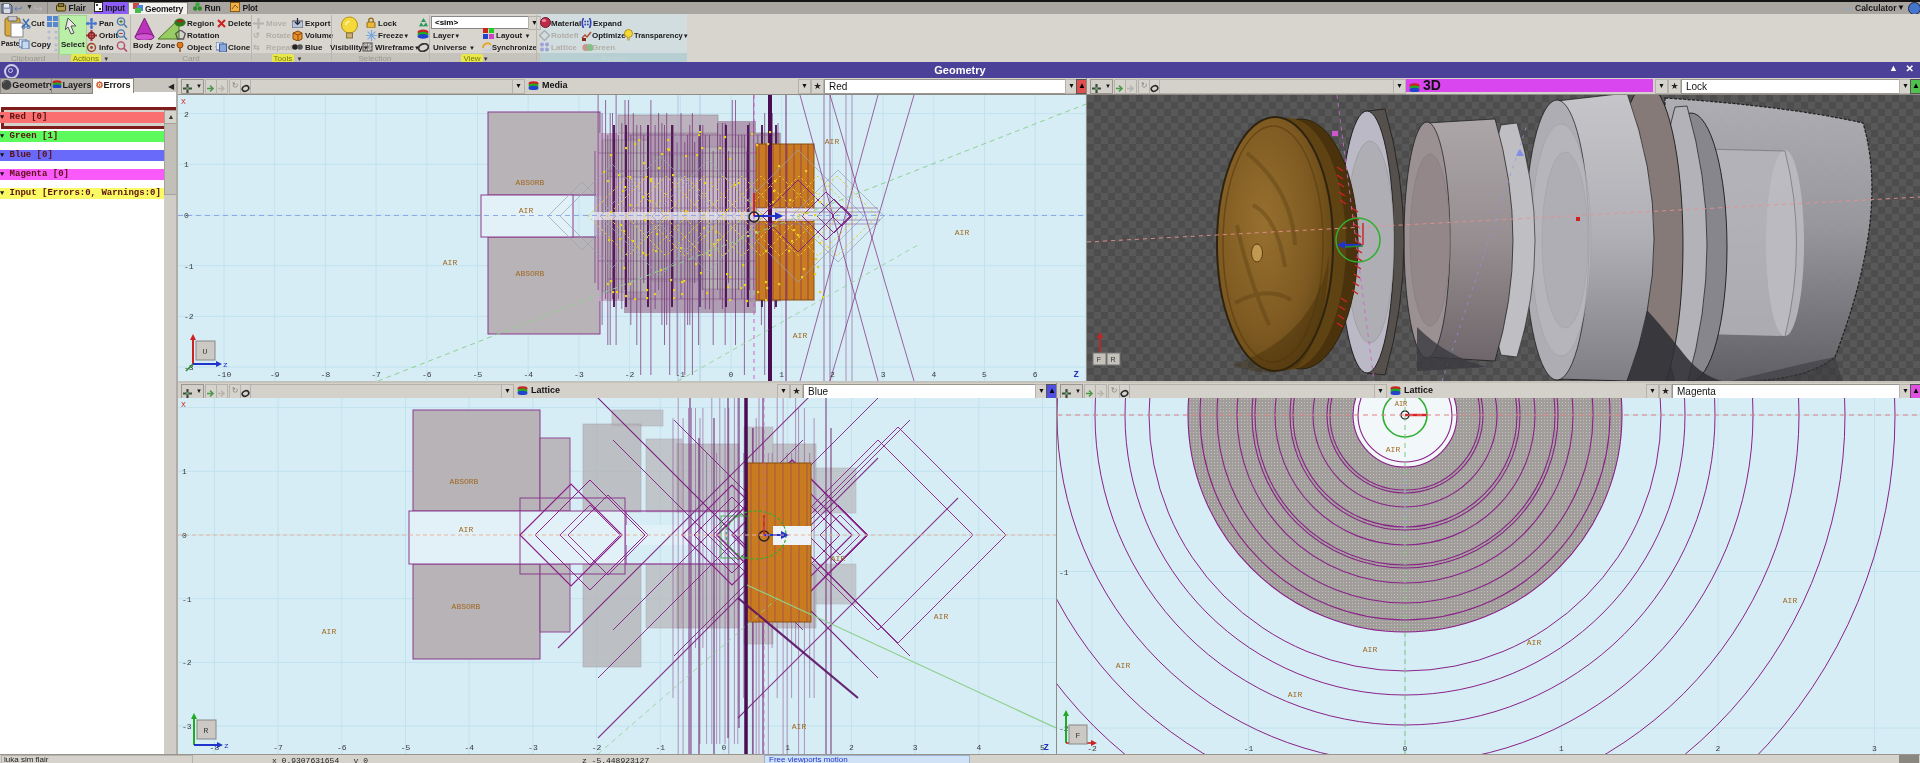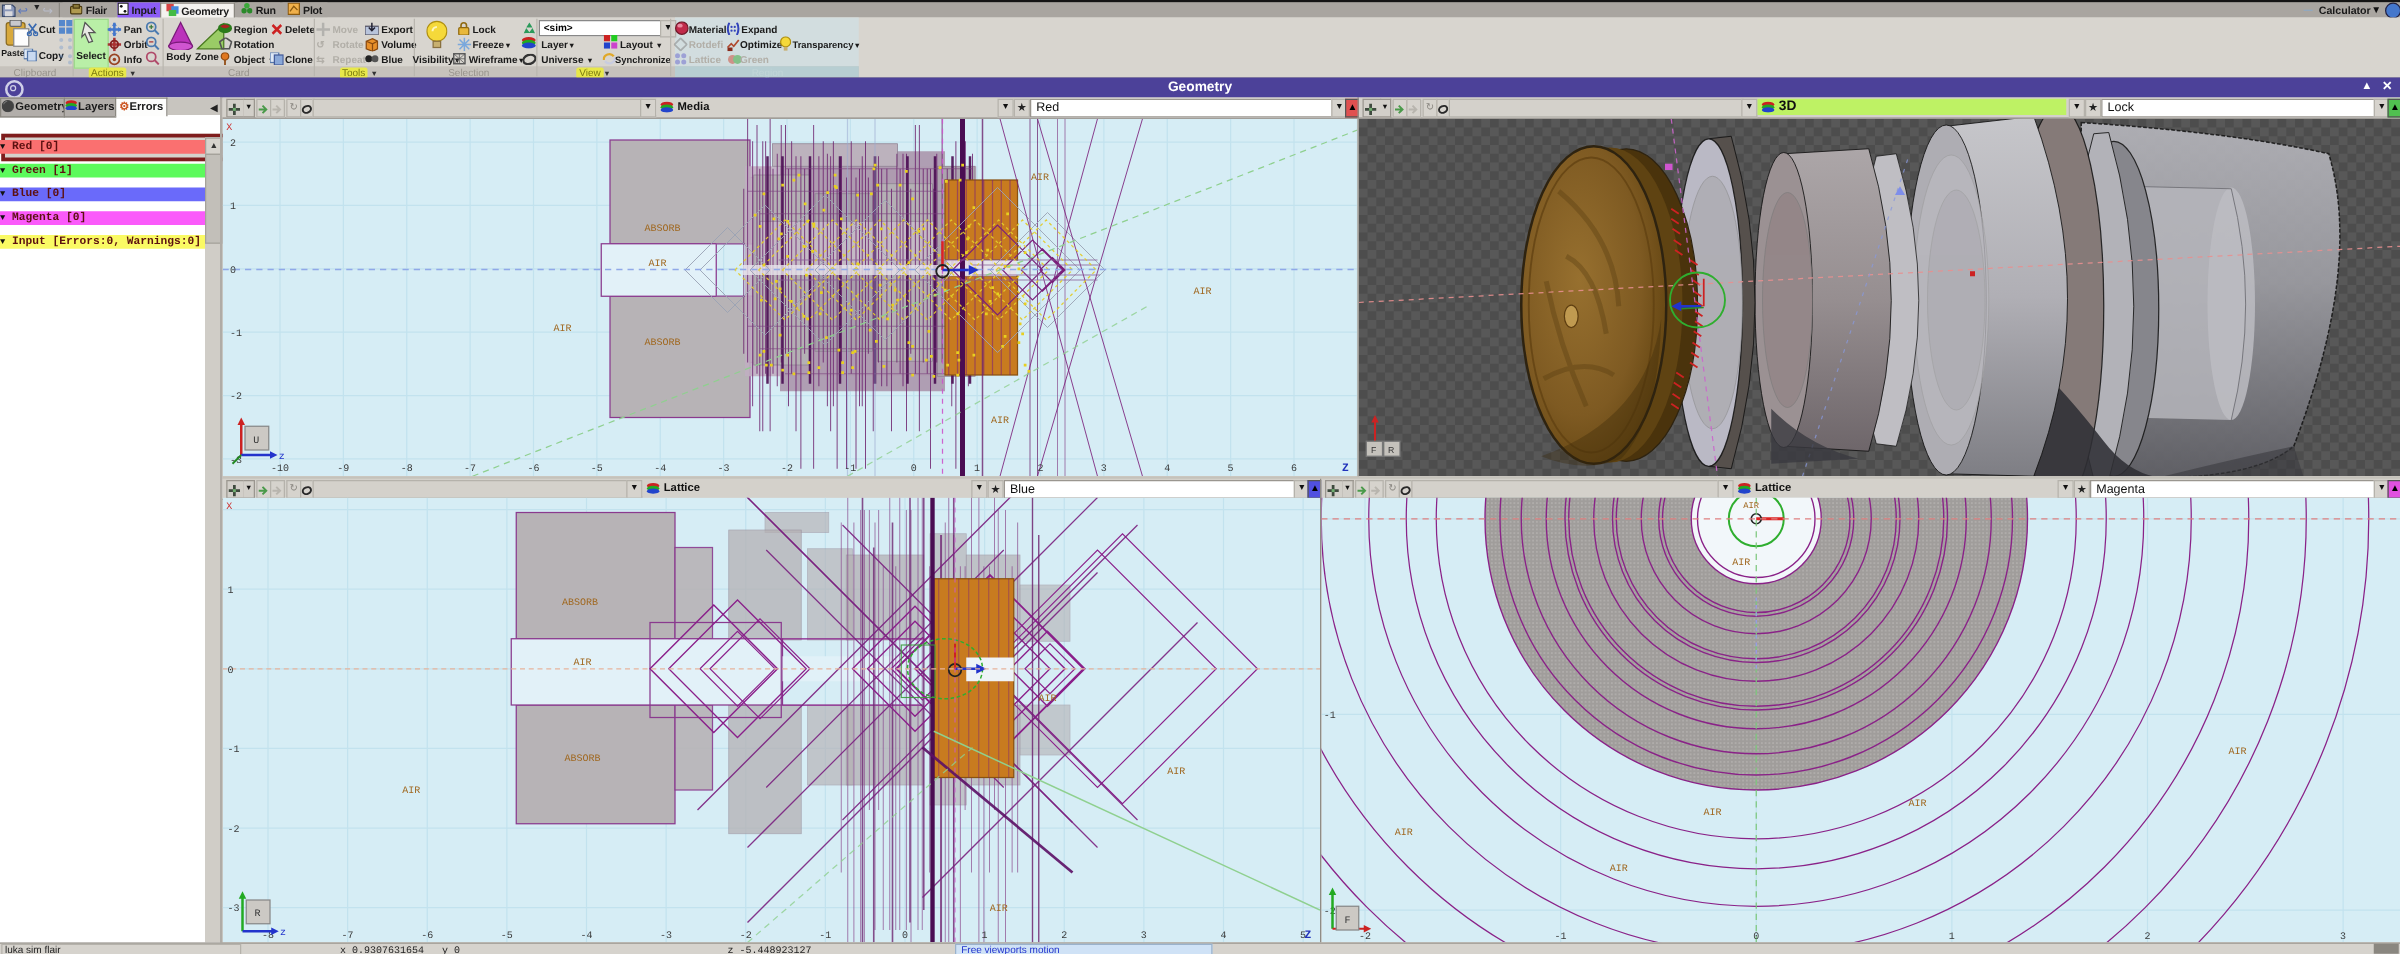--- a/index.html
+++ b/index.html
@@ -341,21 +341,21 @@
       </svg></div>
     <div class="abs" style="left:38px;top:1px;width:10px;height:13px;border:1px solid #b5b2ab;background:#d6d3cd"><svg width="9" height="11">
         <path d="M1 5.5h5M4 2.5l3 3l-3 3" stroke="#b8b5ae" stroke-width="1.6" fill="none"></path>
       </svg></div>
     <div class="abs" style="left:51px;top:1px;width:10px;height:13px;border:1px solid #b5b2ab;background:#d6d3cd;color:#8a8781;font-size:8px;line-height:11px;text-align:center">↻</div>
     <div class="abs" style="left:62px;top:1px;width:10px;height:13px;border:1px solid #b5b2ab;background:#d6d3cd"><svg width="9" height="11">
         <ellipse cx="4.5" cy="5.5" rx="3.4" ry="2.6" fill="none" stroke="#2a2a2a" stroke-width="1.6" transform="rotate(-25 4.5 5.5)"></ellipse>
       </svg></div>
     <div class="abs" style="left:72px;top:1px;width:234px;height:13px;border:1px solid #b5b2ab;background:#d4d1cb"></div>
     <div class="abs ddbtn" style="left:306px;top:1px">▼</div>
-    <div class="abs" style="left:319px;top:1px;width:247px;height:13px;background:#bef264;font-size:11px;font-weight:bold;line-height:13px;color:#111"><span style="display:inline-block;width:11px;height:9px;margin:2px 3px 0 3px;vertical-align:top"><svg width="11" height="9">
+    <div class="abs" style="left:319px;top:1px;width:247px;height:13px;background:#d946ef;font-size:14px;font-weight:bold;line-height:13px;color:#111"><span style="display:inline-block;width:11px;height:9px;margin:2px 3px 0 3px;vertical-align:top"><svg width="11" height="9">
           <ellipse cx="5.5" cy="2.5" rx="5" ry="2.2" fill="#cc2222"></ellipse>
           <ellipse cx="5.5" cy="4.7" rx="5" ry="2.2" fill="#22aa22"></ellipse>
           <ellipse cx="5.5" cy="6.9" rx="5" ry="2.2" fill="#2244cc"></ellipse>
         </svg></span>3D</div>
     <div class="abs ddbtn" style="left:568px;top:1px">▼</div>
     <div class="abs" style="left:581px;top:1px;width:11px;height:13px;border:1px solid #b5b2ab;background:#d6d3cd;font-size:9px;line-height:12px;text-align:center;color:#222">★</div>
     <div class="abs" style="left:594px;top:1px;width:217px;height:13px;border:1px solid #9a968f;background:#fff;font-size:10px;line-height:13px;color:#111;padding-left:4px">Lock</div>
     <div class="abs ddbtn" style="left:812px;top:1px">▼</div>
     <div class="abs" style="left:823px;top:1px;width:10px;height:13px;background:#50c050;border:1px solid #555;font-size:8px;line-height:12px;text-align:center;color:#000">▲</div>
   </div>

